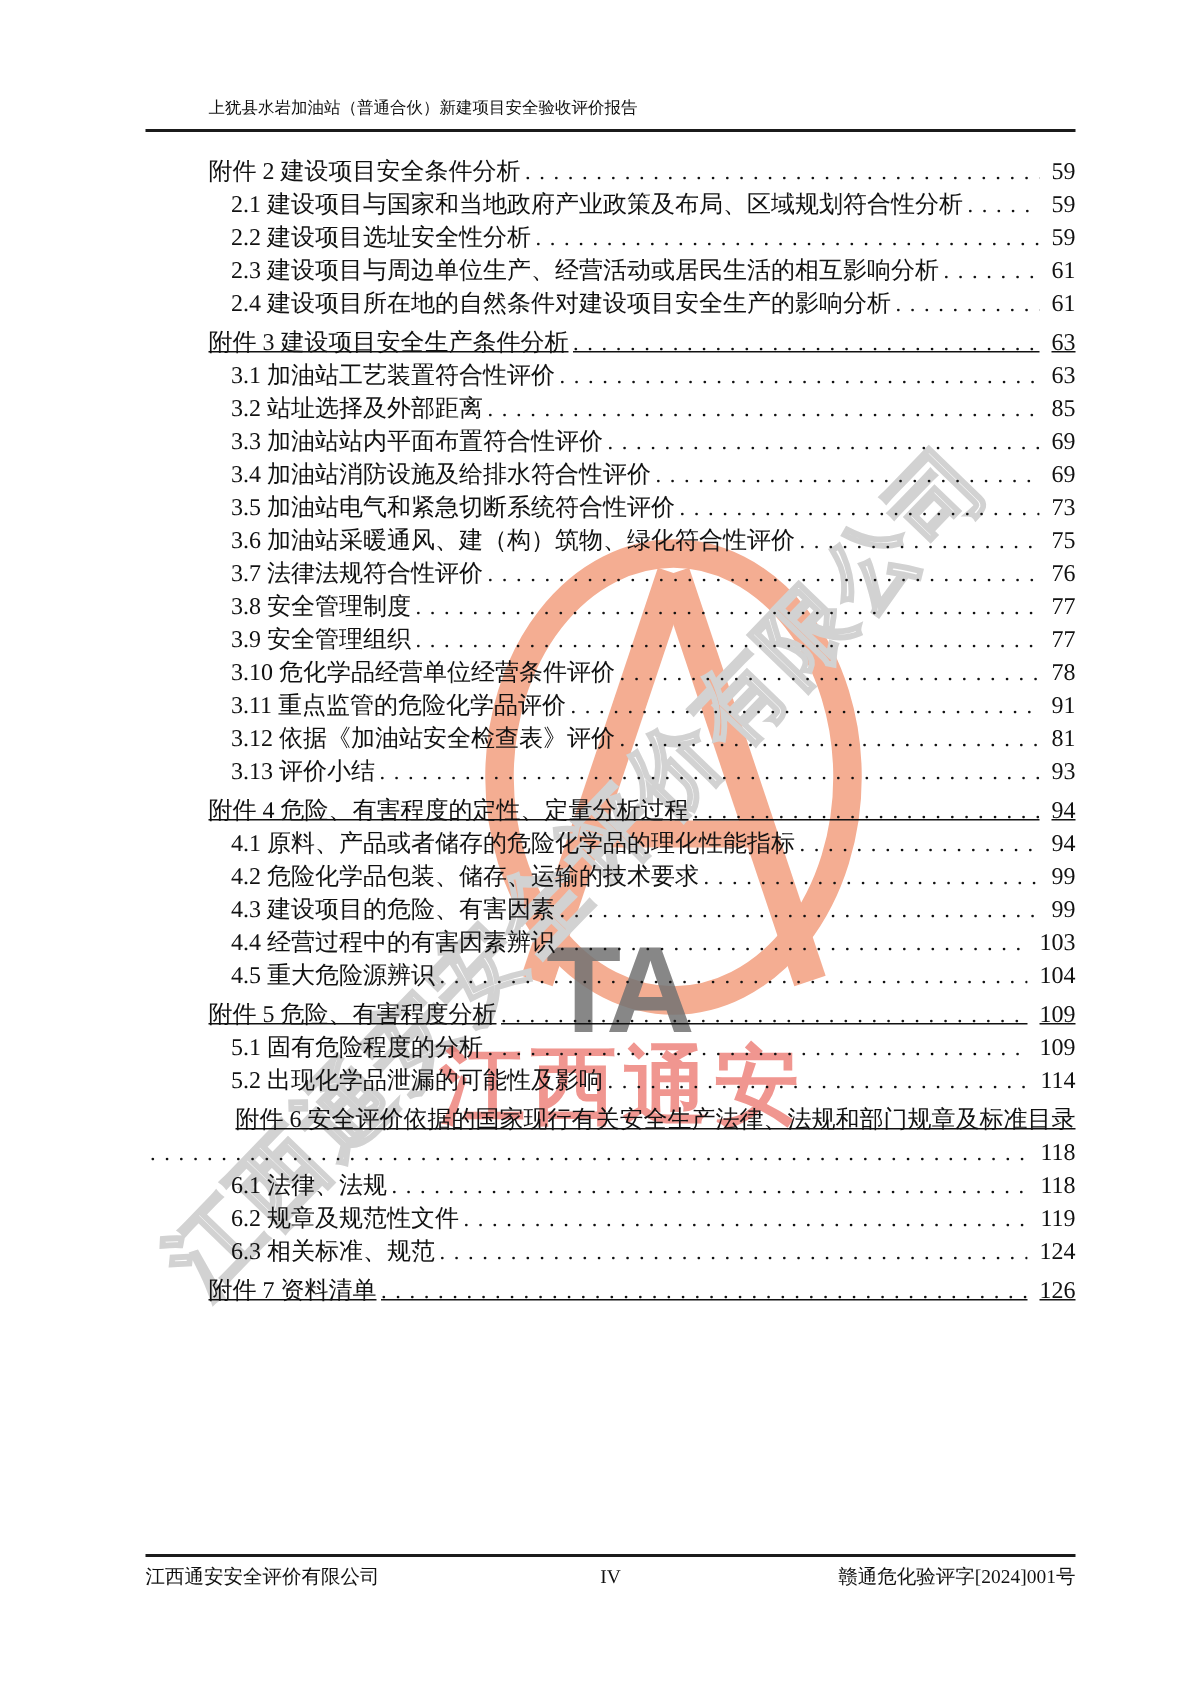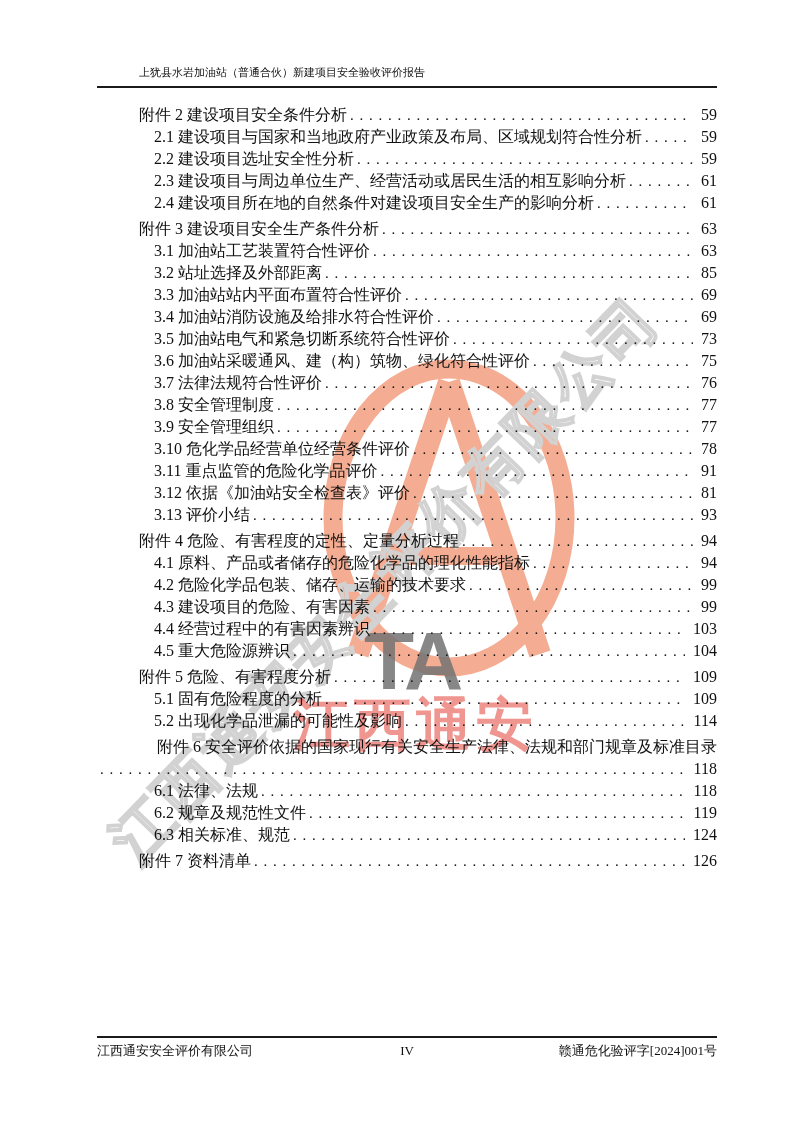--- a/index.html
+++ b/index.html
@@ -19,21 +19,21 @@
   .wm-red{position:absolute;left:293px;top:696px;font-size:57px;font-weight:bold;line-height:1;
           letter-spacing:4px;color:rgba(230,80,70,0.60);white-space:nowrap;}
 
   
   .content{position:absolute;left:97px;top:0;width:620px;z-index:5;}
   .hdr-title{margin:62px 0 4px 42px;font-size:11px;line-height:20px;}
   .hdr-rule{height:2px;background:#1b1b1b;}
 
   .toc{margin-top:16px;font-size:16px;}
   .row{display:flex;align-items:baseline;line-height:22px;height:22px;white-space:nowrap;}
-  .row.gap{margin-top:4px;}
+  .row.gap{margin-top:4px;text-decoration:underline;}
   .lvl0{padding-left:42px;justify-content:flex-end;}
   .lvl1{padding-left:57px;}
   .cont{padding-left:0;}
   .t{flex:0 0 auto;}
   .leader{flex:1 1 auto;overflow:hidden;min-width:10px;padding-left:3px;letter-spacing:1px;font-size:15px;}
   .pg{flex:0 0 auto;margin-left:8px;}
 
   .footer{position:absolute;left:97px;top:1036px;width:620px;z-index:5;}
   .ftr-rule{height:1.5px;background:#1b1b1b;}
   .ftr-row{display:flex;align-items:baseline;margin-top:4px;font-size:13px;}

